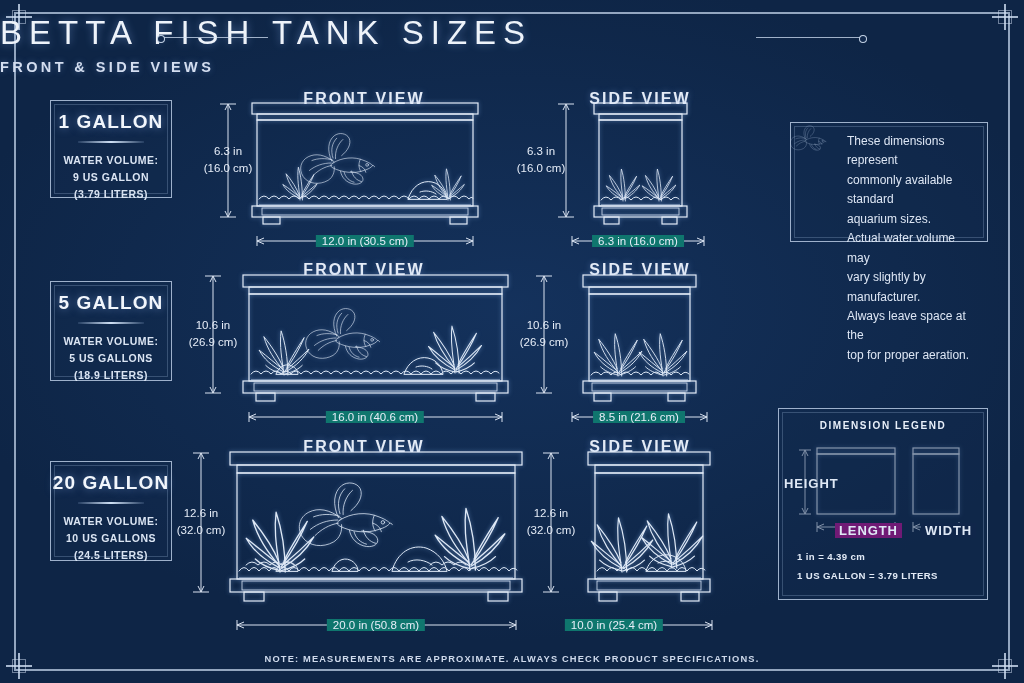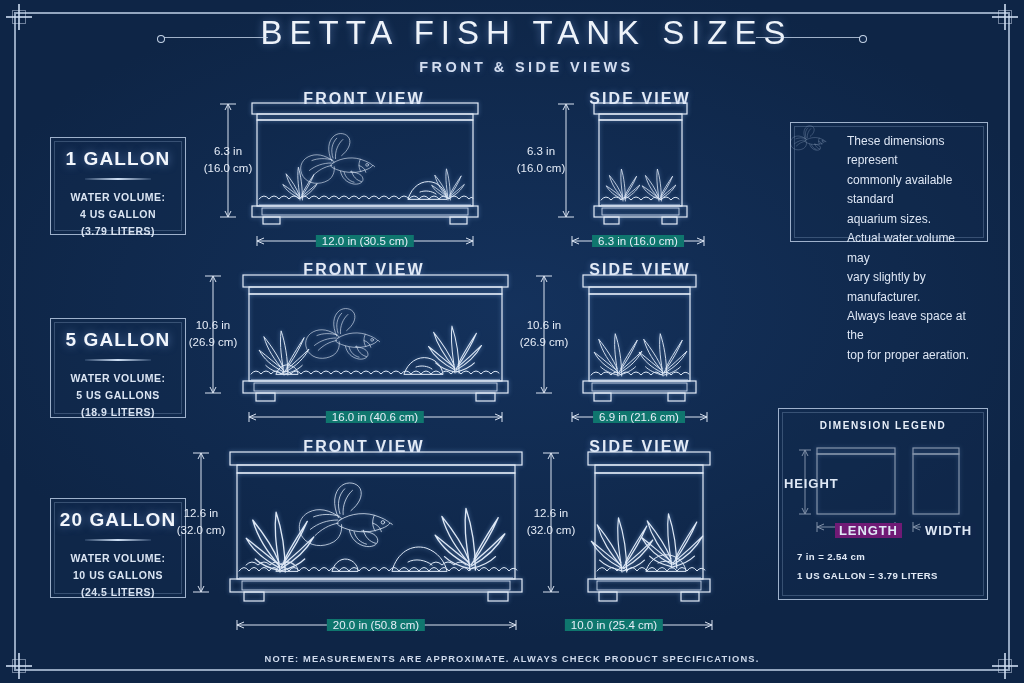--- a/index.html
+++ b/index.html
@@ -35,21 +35,21 @@
   .corner:before,.corner:after{content:"";position:absolute;background:rgba(205,220,240,.8);}
   .corner:before{left:0;top:12px;width:26px;height:1.5px;}
   .corner:after{top:0;left:12px;height:26px;width:1.5px;}
   .corner .sq{position:absolute;left:6px;top:6px;width:12px;height:12px;border:1px solid rgba(205,220,240,.5);}
   #c-tl{left:6px;top:4px;}
   #c-tr{right:6px;top:4px;}
   #c-bl{left:6px;bottom:4px;}
   #c-br{right:6px;bottom:4px;}
 
   
-  #header{position:absolute;left:0;right:0;top:14px;text-align:center;padding-left:29px;}
+  #header{position:absolute;left:0;right:0;top:14px;text-align:left;}
   #title{
     font-size:33px;letter-spacing:7px;font-weight:400;
     color:#eef3fa;margin:0;line-height:1.15;
     text-shadow:0 0 9px rgba(150,190,255,.45);
   }
   #subtitle{
     font-size:14.5px;letter-spacing:3.4px;font-weight:700;color:#d4def0;
     margin-top:7px;text-shadow:0 0 6px rgba(140,180,250,.35);
   }
   .title-rule{position:absolute;top:37px;height:1px;background:rgba(210,224,244,.75);}
@@ -63,21 +63,21 @@
   #rule-r .dot{right:-3px;}
 
   
   .panel{
     position:absolute;border:1px solid rgba(190,208,232,.82);
     background:rgba(17,42,78,.45);
   }
   .panel-in{position:absolute;inset:3px;border:1px solid rgba(150,175,210,.30);}
 
   
-  .size-card{width:136px;text-align:center;padding-top:10px;box-sizing:border-box;margin-top:37px;}
+  .size-card{width:122px;text-align:center;padding-top:10px;box-sizing:border-box;}
   .size-title{
     font-size:19px;font-weight:700;letter-spacing:1.1px;color:#f2f6fc;
     text-shadow:0 0 8px rgba(150,190,255,.5);
   }
   .size-div{
     width:66px;height:2px;margin:8px auto 9px auto;
     background:linear-gradient(90deg,rgba(150,180,220,.15),#cfe0f5,rgba(150,180,220,.15));
   }
   .size-vol{font-size:10.5px;font-weight:700;letter-spacing:.5px;line-height:1.62;color:#dbe5f3;}
 
@@ -155,21 +155,21 @@
 <div class="title-rule" id="rule-r">
     <span class="dot"></span>
   </div>
 
 <div class="panel size-card" style="left:50px;top:100px;height:98px;">
   <div class="panel-in"></div>
   <div class="size-title">1 GALLON</div>
   <div class="size-div"></div>
   <div class="size-vol">
     <div>WATER VOLUME:</div>
-    <div>4 US GALLON</div>
+    <div>9 US GALLON</div>
     <div>(3.79 LITERS)</div>
   </div>
 </div>
 
 <div class="panel size-card" style="left:50px;top:281px;height:100px;">
   <div class="panel-in"></div>
   <div class="size-title">5 GALLON</div>
   <div class="size-div"></div>
   <div class="size-vol">
     <div>WATER VOLUME:</div>
@@ -477,21 +477,21 @@
 
 <div class="dim-v" style="left:213px;top:334px;">
   <div>10.6 in</div>
   <div>(26.9 cm)</div>
 </div>
 <div class="dim-h" style="left:375px;top:417px;">16.0 in (40.6 cm)</div>
 <div class="dim-v" style="left:544px;top:334px;">
   <div>10.6 in</div>
   <div>(26.9 cm)</div>
 </div>
-<div class="dim-h" style="left:639px;top:417px;">6.9 in (21.6 cm)</div>
+<div class="dim-h" style="left:639px;top:417px;">8.5 in (21.6 cm)</div>
 
 <div class="dim-v" style="left:201px;top:522px;">
   <div>12.6 in</div>
   <div>(32.0 cm)</div>
 </div>
 <div class="dim-h" style="left:376px;top:625px;">20.0 in (50.8 cm)</div>
 <div class="dim-v" style="left:551px;top:522px;">
   <div>12.6 in</div>
   <div>(32.0 cm)</div>
 </div>
@@ -507,21 +507,21 @@
     <div>vary slightly by manufacturer.</div>
     <div>Always leave space at the</div>
     <div>top for proper aeration.</div>
   </div>
 </div>
 
 <div class="panel" id="legend-box">
   <div class="panel-in"></div>
   <div id="legend-title">DIMENSION LEGEND</div>
   <div id="legend-conv">
-    <div>7 in = 2.54 cm</div>
+    <div>1 in = 4.39 cm</div>
     <div>1 US GALLON = 3.79 LITERS</div>
   </div>
 </div>
 <div class="legend-lbl" style="left:784px;top:476px;">HEIGHT</div>
 <div class="legend-lbl" style="left:835px;top:523px;background:#701a75;padding:0 4px;">LENGTH</div>
 <div class="legend-lbl" style="left:921px;top:523px;background:#10264a;padding:0 4px;">WIDTH</div>
 
 <div id="footer">NOTE: MEASUREMENTS ARE APPROXIMATE.  ALWAYS CHECK PRODUCT SPECIFICATIONS.</div>
 
 </body></html>

